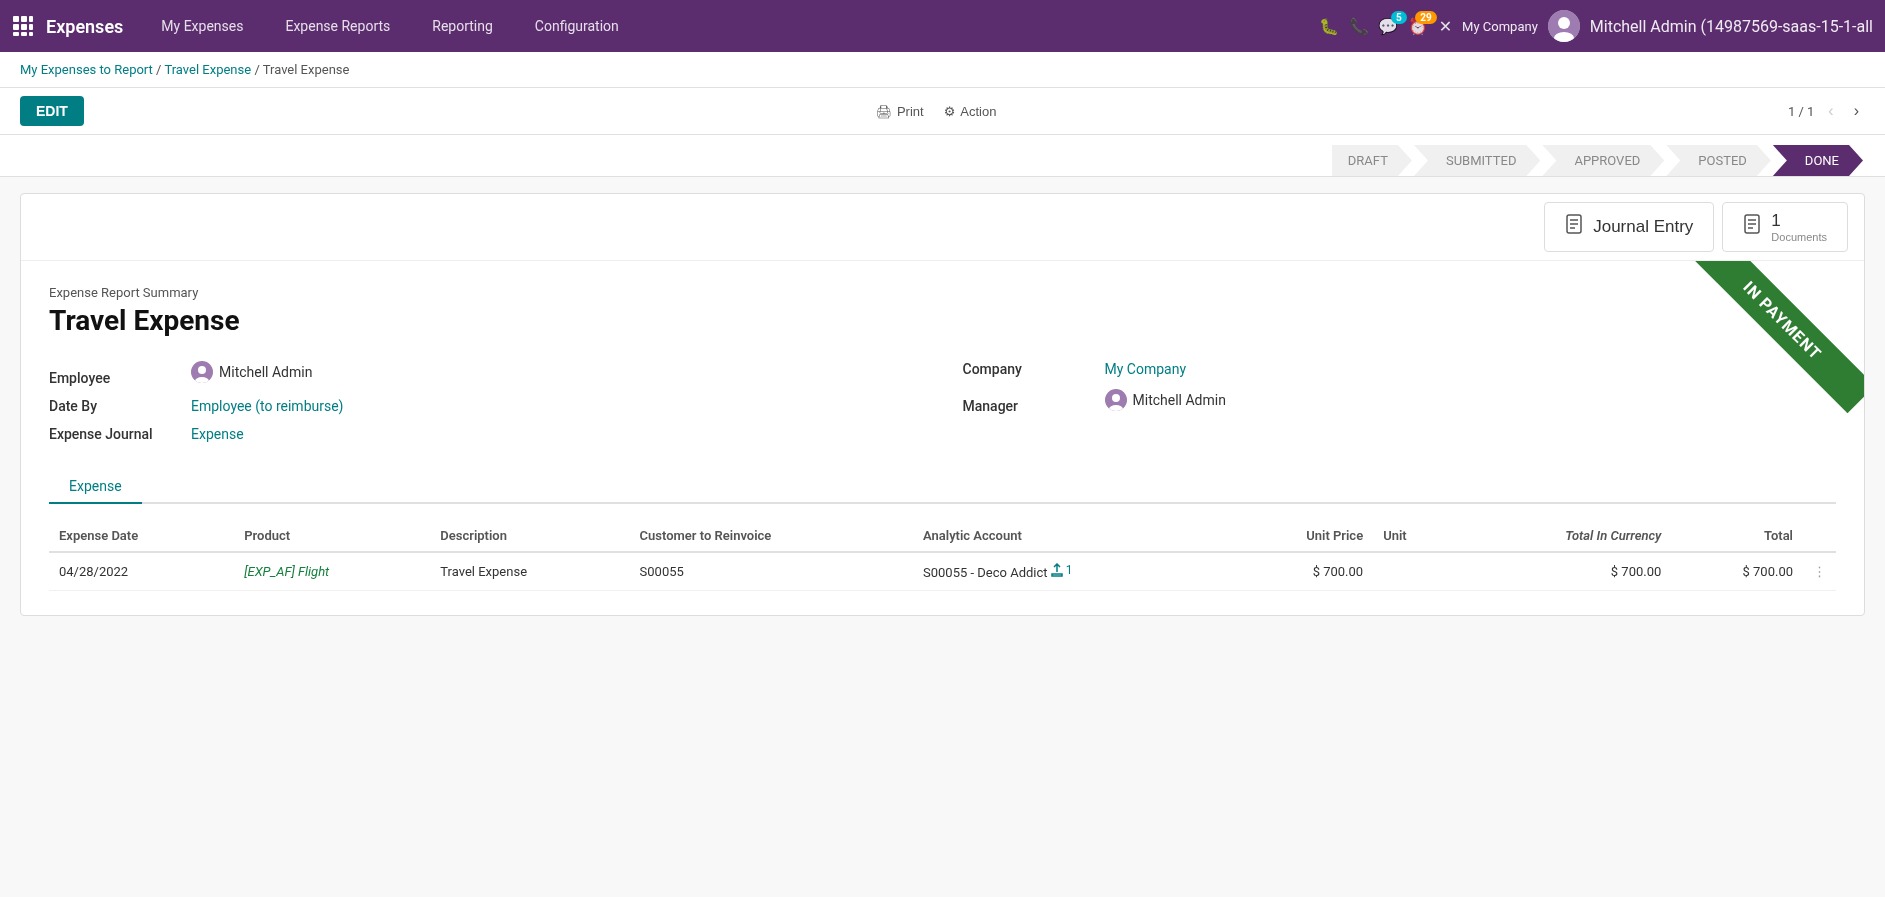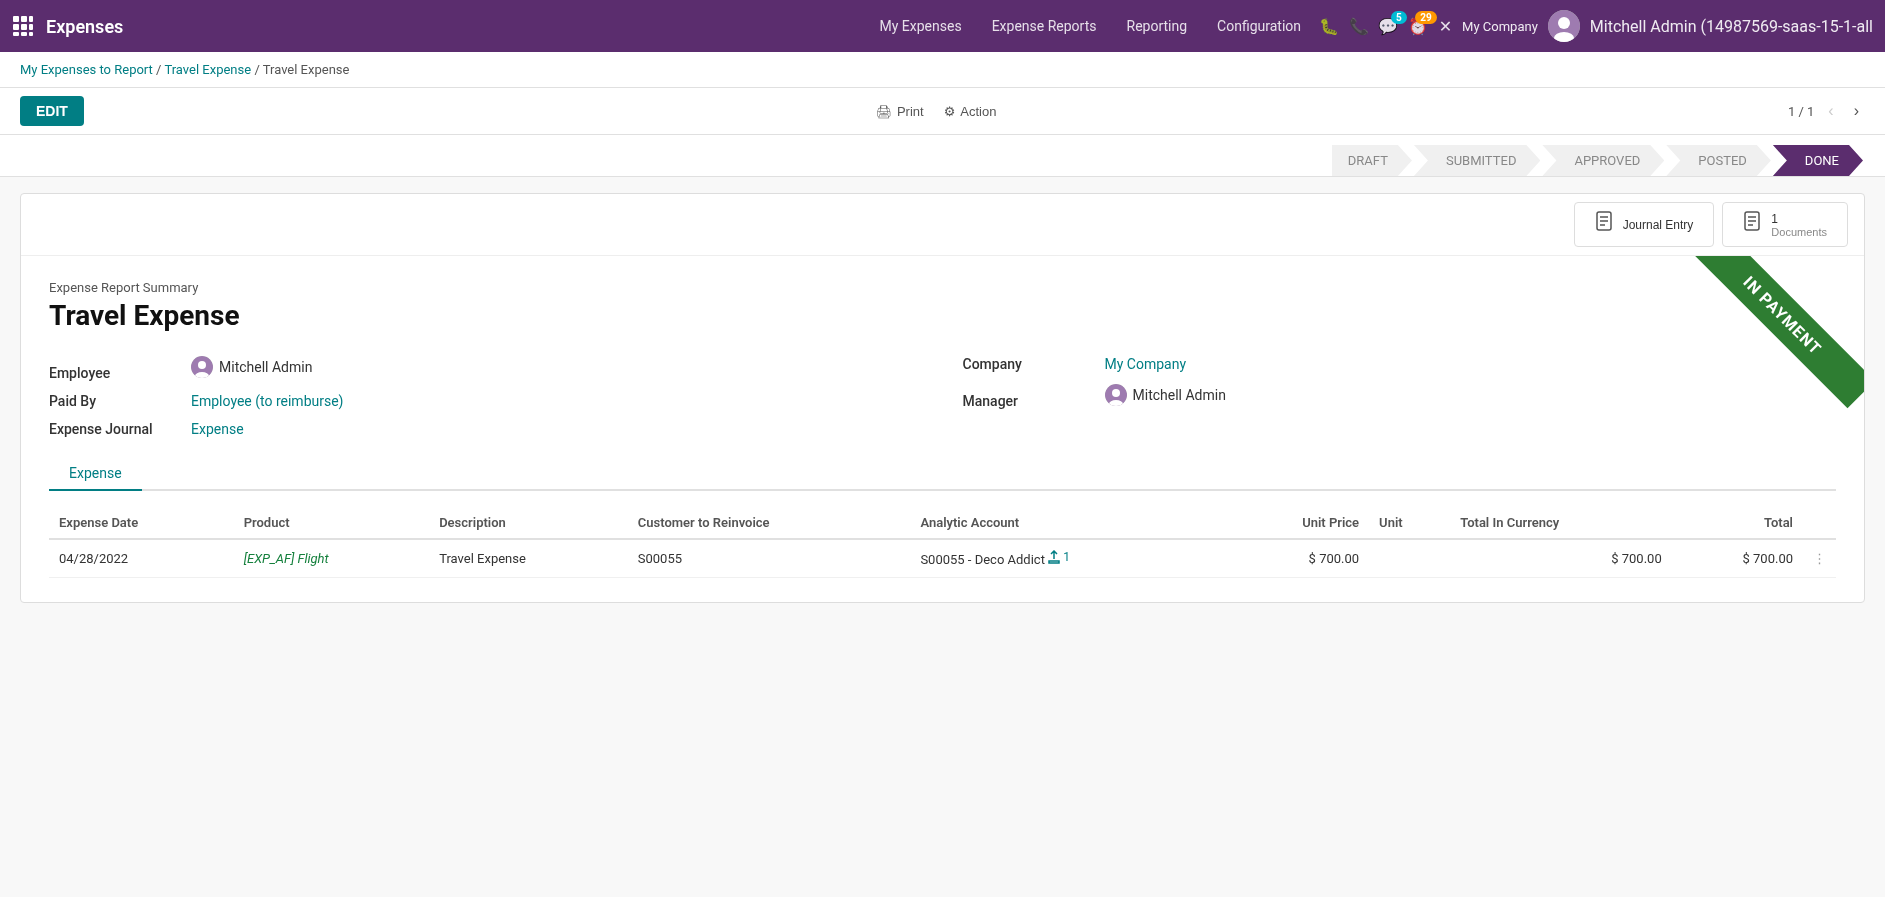--- a/index.html
+++ b/index.html
@@ -10,21 +10,21 @@
       background: #5b2d6e;
       color: #fff;
       display: flex;
       align-items: center;
       height: 52px;
       padding: 4px 12px;
       gap: 4px;
     }
     .topnav-grid-icon { cursor: pointer; margin-right: 8px; display: flex; align-items: center; }
     .topnav-brand { font-size: 18px; font-weight: 600; margin-right: 20px; color: #fff; }
-    .topnav-menu { display: flex; gap: 2px; flex: 1; justify-content: flex-end; }
+    .topnav-menu { display: flex; gap: 14px; flex: 1; }
     .topnav-item {
       padding: 6px 14px;
       color: rgba(255,255,255,0.85);
       cursor: pointer;
       border-radius: 4px;
       font-size: 14px;
       white-space: nowrap;
     }
     .topnav-right { display: flex; align-items: center; gap: 10px; margin-left: auto; }
     .topnav-icon-btn { position: relative; cursor: pointer; color: rgba(255,255,255,0.85); font-size: 18px; display: flex; align-items: center; }
@@ -141,21 +141,21 @@
       padding: 8px 20px;
       border: 1px solid #ddd;
       border-radius: 4px;
       background: #fff;
       cursor: pointer;
       font-size: 13px;
       color: #333;
     }
     .smart-btn-icon { color: #666; font-size: 18px; }
     .smart-btn-text { text-align: left; }
-    .smart-btn-label { font-size: 12px; color: #333; }
+    .smart-btn-label { font-size: 17px; color: #333; }
     .smart-btn-sub { font-size: 11px; color: #888; }
 
     
     .doc-body { position: relative; padding: 24px 28px; overflow: hidden; }
     .ribbon {
       position: absolute;
       top: 24px;
       right: -36px;
       background: #2e7d32;
       color: #fff;
@@ -167,21 +167,21 @@
       letter-spacing: 1px;
       z-index: 10;
       top: 40px;
       right: -30px;
     }
 
     .report-summary-label { font-size: 13px; color: #555; margin-bottom: 4px; }
     .report-title { font-size: 28px; font-weight: 700; color: #111; margin-bottom: 24px; }
 
     
-    .fields-grid { display: grid; grid-template-columns: 1fr 1fr; gap: 12px 40px; margin-bottom: 20px; }
+    .fields-grid { display: grid; grid-template-columns: 1fr 1fr; gap: 12px 40px; margin-bottom: 28px; }
     .field-row { display: flex; gap: 12px; align-items: baseline; }
     .field-label { color: #333; font-weight: 500; min-width: 130px; font-size: 14px; }
     .field-value { color: #333; font-size: 14px; }
     .field-value.link { color: #017e84; cursor: pointer; }
     .field-avatar { display: flex; align-items: center; gap: 6px; }
     .mini-avatar { width: 22px; height: 22px; border-radius: 50%; background: #bbb; display: flex; align-items: center; justify-content: center; overflow: hidden; }
 
     
     .tabs { border-bottom: 2px solid #e0e0e0; margin-bottom: 16px; }
     .tab-item {
@@ -354,21 +354,21 @@
                 <svg width="22" height="22" viewBox="0 0 22 22">
                     <circle cx="11" cy="11" r="11" fill="#9e7bb0"></circle>
                     <circle cx="11" cy="9" r="4" fill="#fff"></circle>
                     <ellipse cx="11" cy="20" rx="7" ry="4" fill="#fff"></ellipse>
                   </svg>
               </div>
               <span class="link">Mitchell Admin</span>
             </span>
           </div>
           <div class="field-row" style="margin-bottom:12px;">
-            <span class="field-label">Paid By</span>
+            <span class="field-label">Date By</span>
             <span class="field-value link">Employee (to reimburse)</span>
           </div>
           <div class="field-row">
             <span class="field-label">Expense Journal</span>
             <span class="field-value link">Expense</span>
           </div>
         </div>
 
         <div>
           <div class="field-row" style="margin-bottom:12px;">
@@ -398,21 +398,21 @@
       <table class="expense-table">
         <thead>
           <tr>
             <th>Expense Date</th>
             <th>Product</th>
             <th>Description</th>
             <th>Customer to Reinvoice</th>
             <th>Analytic Account</th>
             <th style="text-align:right;">Unit Price</th>
             <th>Unit</th>
-            <th style="">Total In Currency</th>
+            <th style="text-align:right;font-style:italic;">Total In Currency</th>
             <th style="text-align:right;">Total</th>
             <th style="width:24px;"></th>
           </tr>
         </thead>
         <tbody>
           <tr>
             <td>04/28/2022</td>
             <td class="link">[EXP_AF] Flight</td>
             <td>Travel Expense</td>
             <td>S00055</td>

